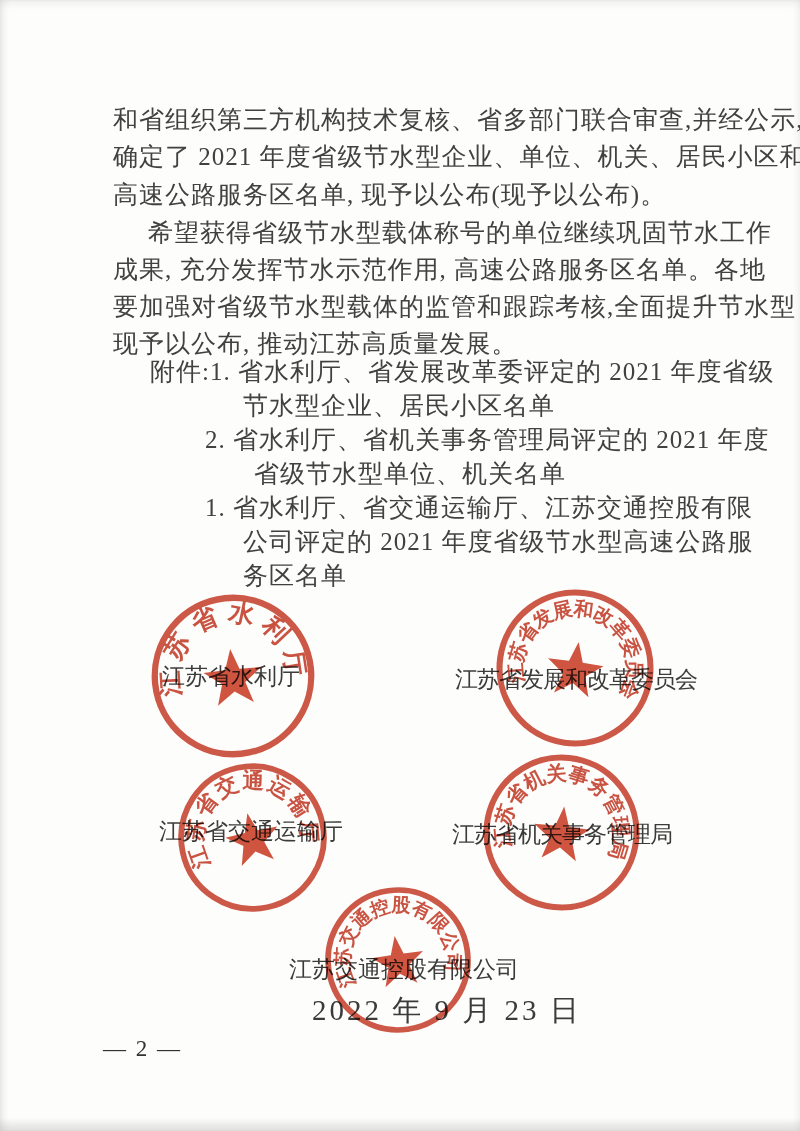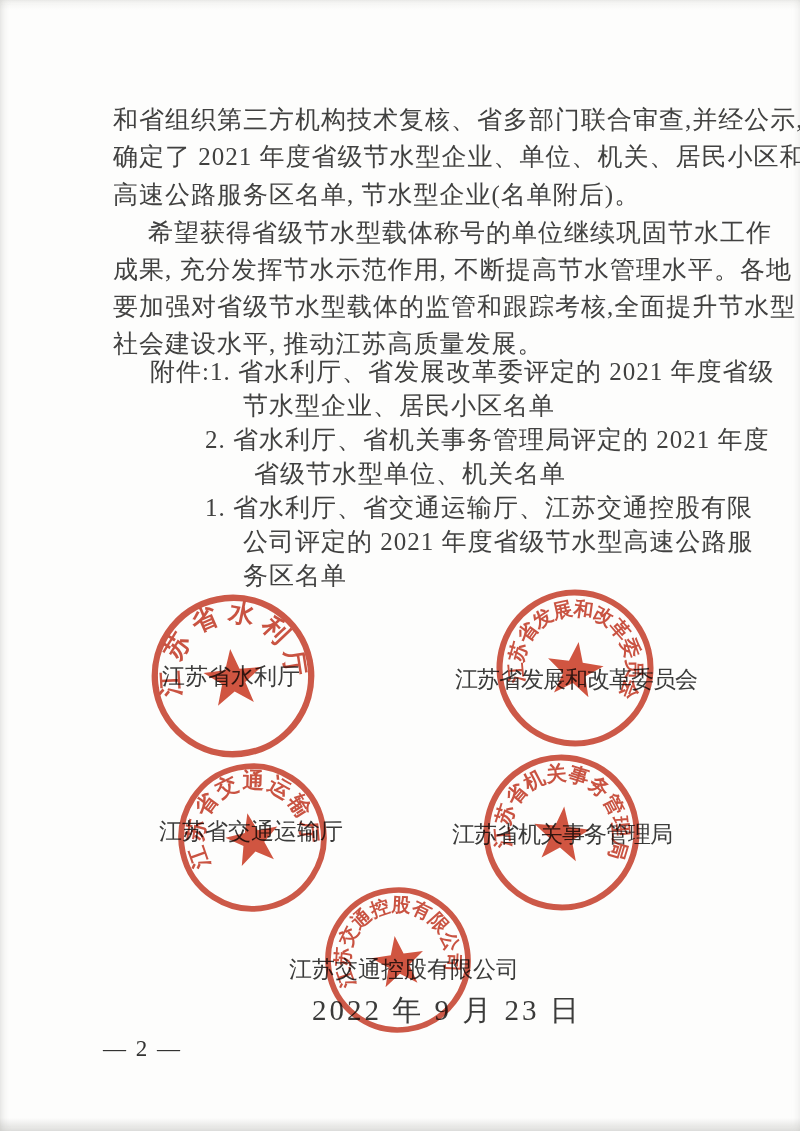--- a/index.html
+++ b/index.html
@@ -56,25 +56,25 @@
   .seal .ringtext{fill:#c43b28;font-family:"Liberation Serif","DejaVu Serif",serif;font-weight:700;}
 </style>
 </head>
 <body>
 
 <div class="page">
 
   <section>
     <div class="txtline" style="left:113px;top:105px;">和省组织第三方机构技术复核、省多部门联合审查,并经公示,</div>
     <div class="txtline" style="left:113px;top:142px;">确定了 2021 年度省级节水型企业、单位、机关、居民小区和</div>
-    <div class="txtline" style="left:113px;top:180px;">高速公路服务区名单, 节水型企业(名单附后)。</div>
+    <div class="txtline" style="left:113px;top:180px;">高速公路服务区名单, 现予以公布(现予以公布)。</div>
     <div class="txtline" style="left:148px;top:218px;">希望获得省级节水型载体称号的单位继续巩固节水工作</div>
-    <div class="txtline" style="left:113px;top:255px;">成果, 充分发挥节水示范作用, 不断提高节水管理水平。各地</div>
+    <div class="txtline" style="left:113px;top:255px;">成果, 充分发挥节水示范作用, 高速公路服务区名单。各地</div>
     <div class="txtline" style="left:113px;top:292px;">要加强对省级节水型载体的监管和跟踪考核,全面提升节水型</div>
-    <div class="txtline" style="left:113px;top:329px;">社会建设水平, 推动江苏高质量发展。</div>
+    <div class="txtline" style="left:113px;top:329px;">现予以公布, 推动江苏高质量发展。</div>
   </section>
 
   <section>
     <div class="txtline attachline" style="left:150px;top:357px;">附件:1. 省水利厅、省发展改革委评定的 2021 年度省级</div>
     <div class="txtline attachline" style="left:243px;top:391px;text-align:center;">节水型企业、居民小区名单</div>
     <div class="txtline attachline" style="left:205px;top:425px;">2. 省水利厅、省机关事务管理局评定的 2021 年度</div>
     <div class="txtline attachline" style="left:254px;top:459px;">省级节水型单位、机关名单</div>
     <div class="txtline attachline" style="left:205px;top:493px;">1. 省水利厅、省交通运输厅、江苏交通控股有限</div>
     <div class="txtline attachline" style="left:243px;top:527px;text-align:right;">公司评定的 2021 年度省级节水型高速公路服</div>
     <div class="txtline attachline" style="left:243px;top:561px;">务区名单</div>

